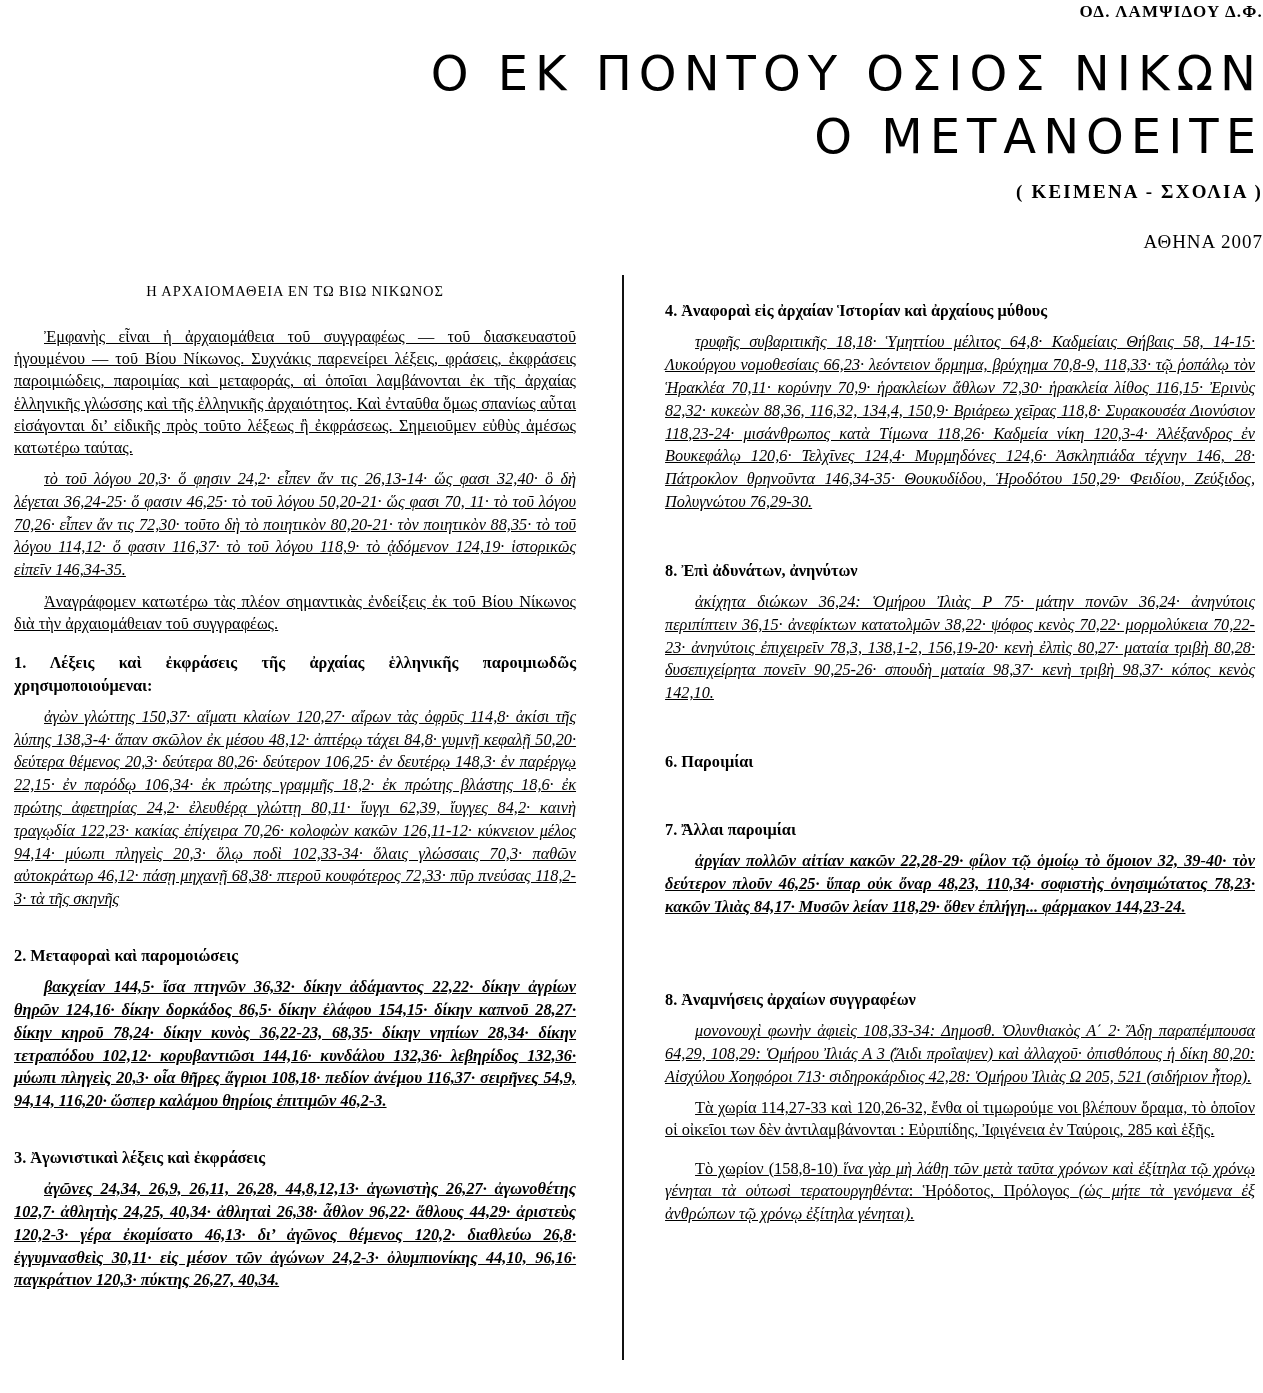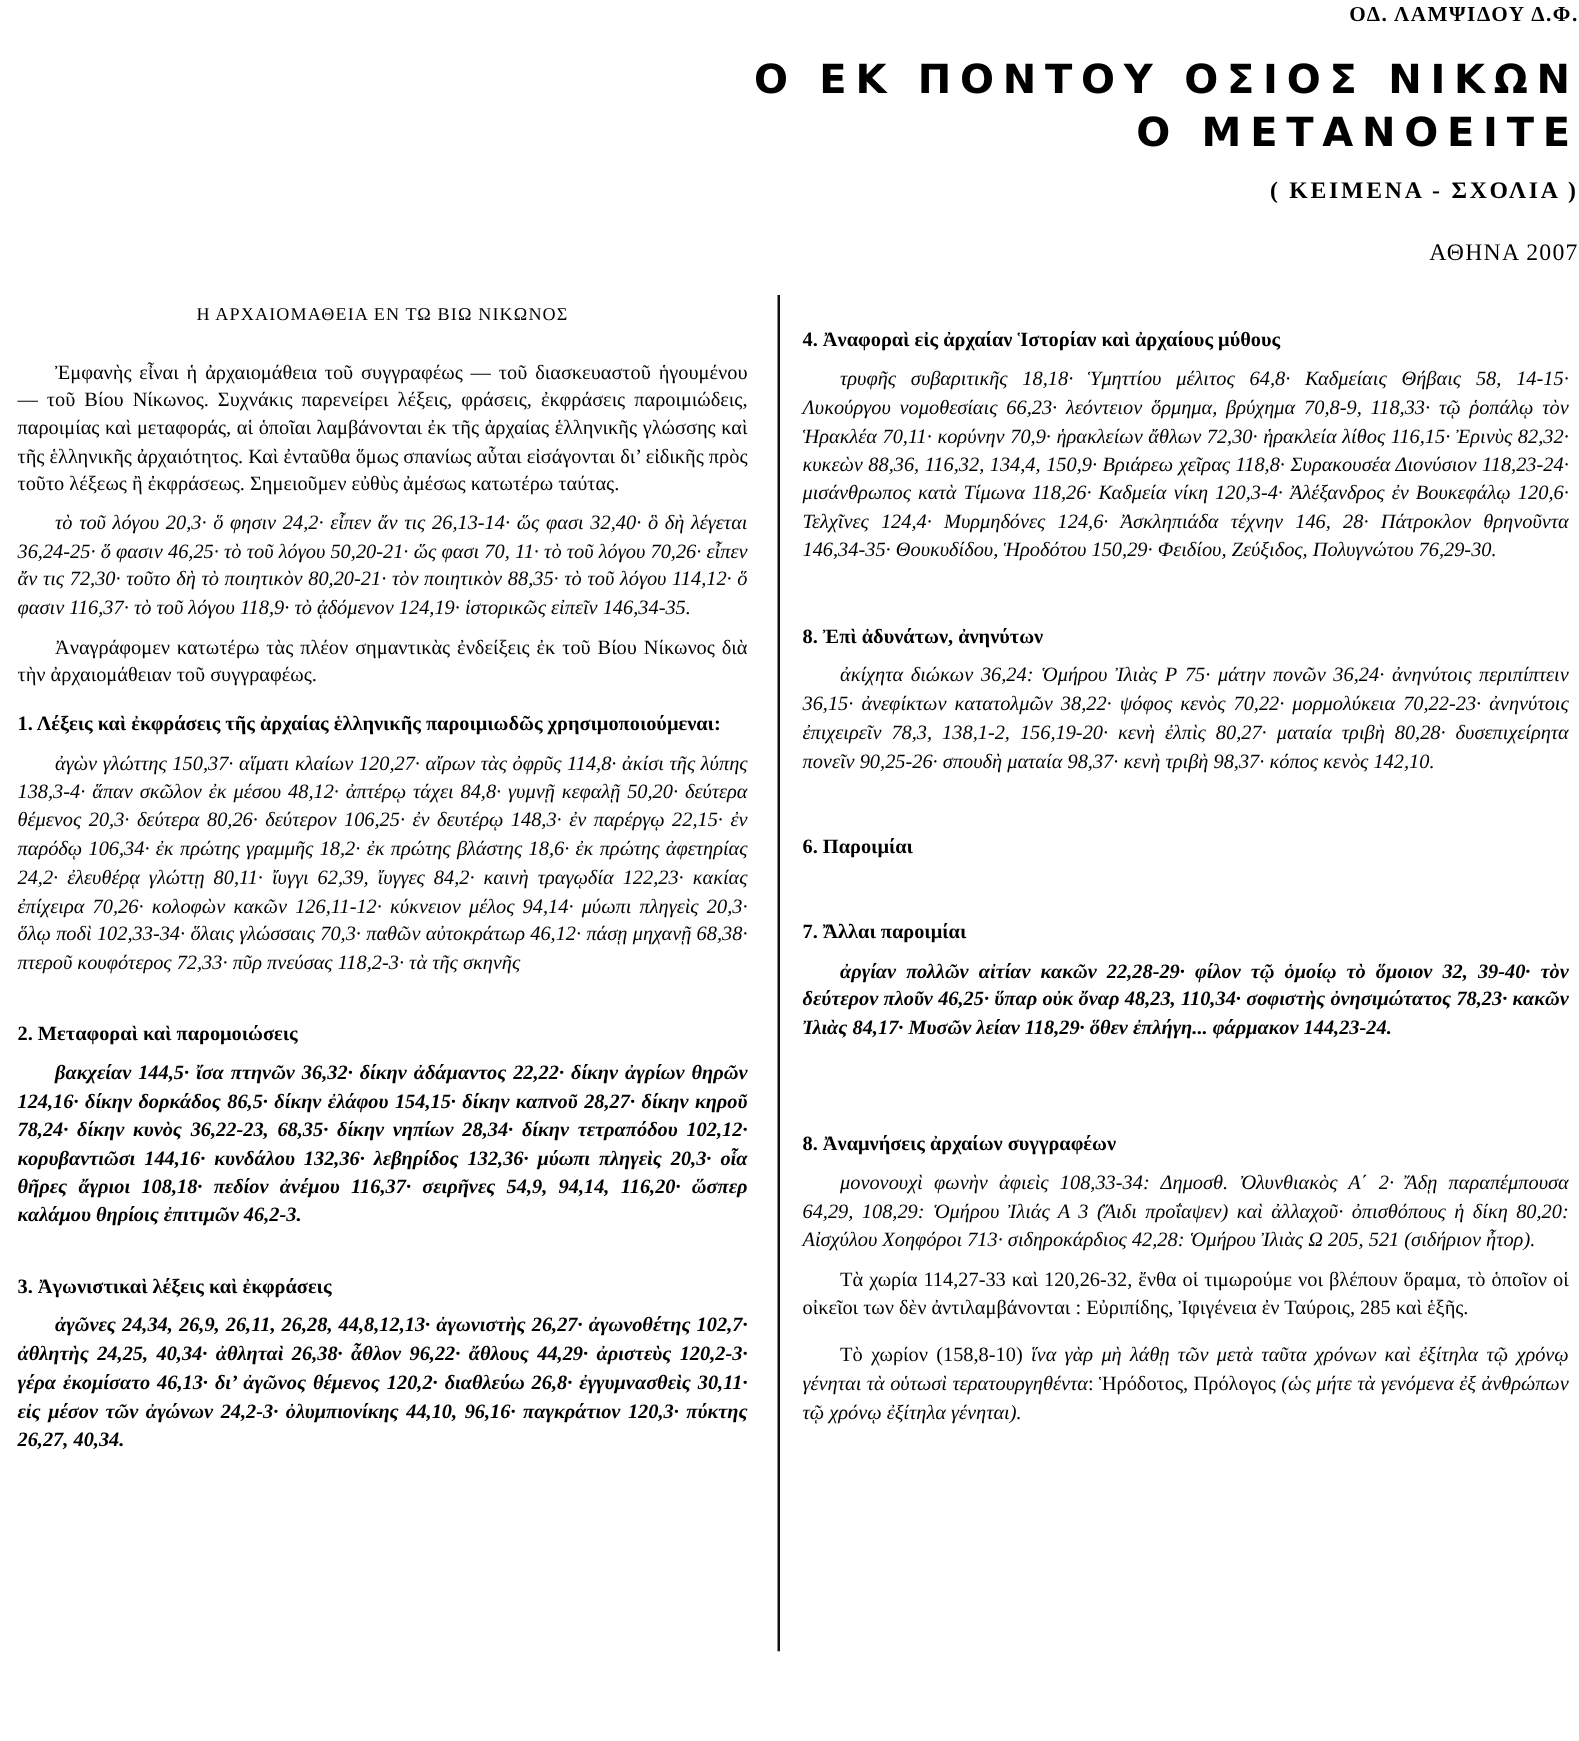--- a/index.html
+++ b/index.html
@@ -21,22 +21,22 @@
     text-align: right;
     padding-top: 2px;
   }
   .author {
     font-size: 17px;
     font-weight: bold;
     letter-spacing: 1.2px;
     margin-bottom: 22px;
   }
   .maintitle1, .maintitle2 {
-    font-size: 32px;
-    font-weight: bold;
+    font-size: 48px;
+    font-weight: normal;
     letter-spacing: 7px;
     line-height: 1.22;
     font-family: "DejaVu Sans", "Liberation Sans", sans-serif;
   }
   .maintitle1 { margin-bottom: 4px; }
   .maintitle2 { margin-bottom: 16px; }
   .subtitle {
     font-size: 19px;
     font-weight: bold;
     letter-spacing: 2.2px;
@@ -46,20 +46,21 @@
     font-size: 19px;
     letter-spacing: 1px;
     margin-bottom: 30px;
   }
 
   
   .columns {
     position: relative;
     display: flex;
     align-items: flex-start;
+    gap: 45px;
   }
   .col {
     box-sizing: border-box;
   }
   .col-left {
     width: 620px;
     padding: 0 22px 0 14px;
   }
   .col-right {
     width: 643px;
@@ -81,20 +82,21 @@
     margin: 0 0 26px 0;
     font-variant: small-caps;
   }
 
   p {
     margin: 0 0 9px 0;
     text-align: justify;
     text-justify: inter-word;
     font-size: 16.3px;
     line-height: 1.36;
+    text-decoration: underline;
   }
   p.indent { text-indent: 30px; }
 
   .sec-head {
     font-size: 16.3px;
     font-weight: bold;
     margin: 17px 0 9px 0;
     text-align: justify;
     line-height: 1.36;
   }

